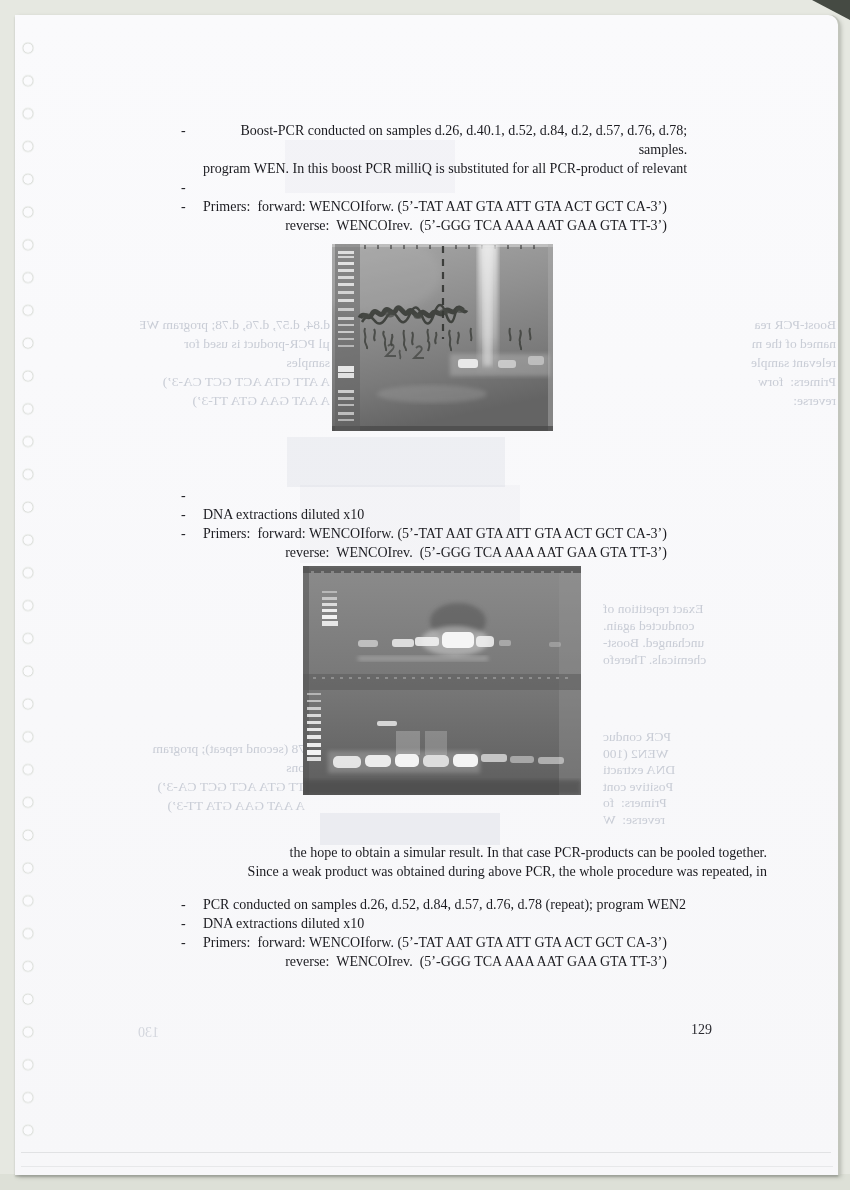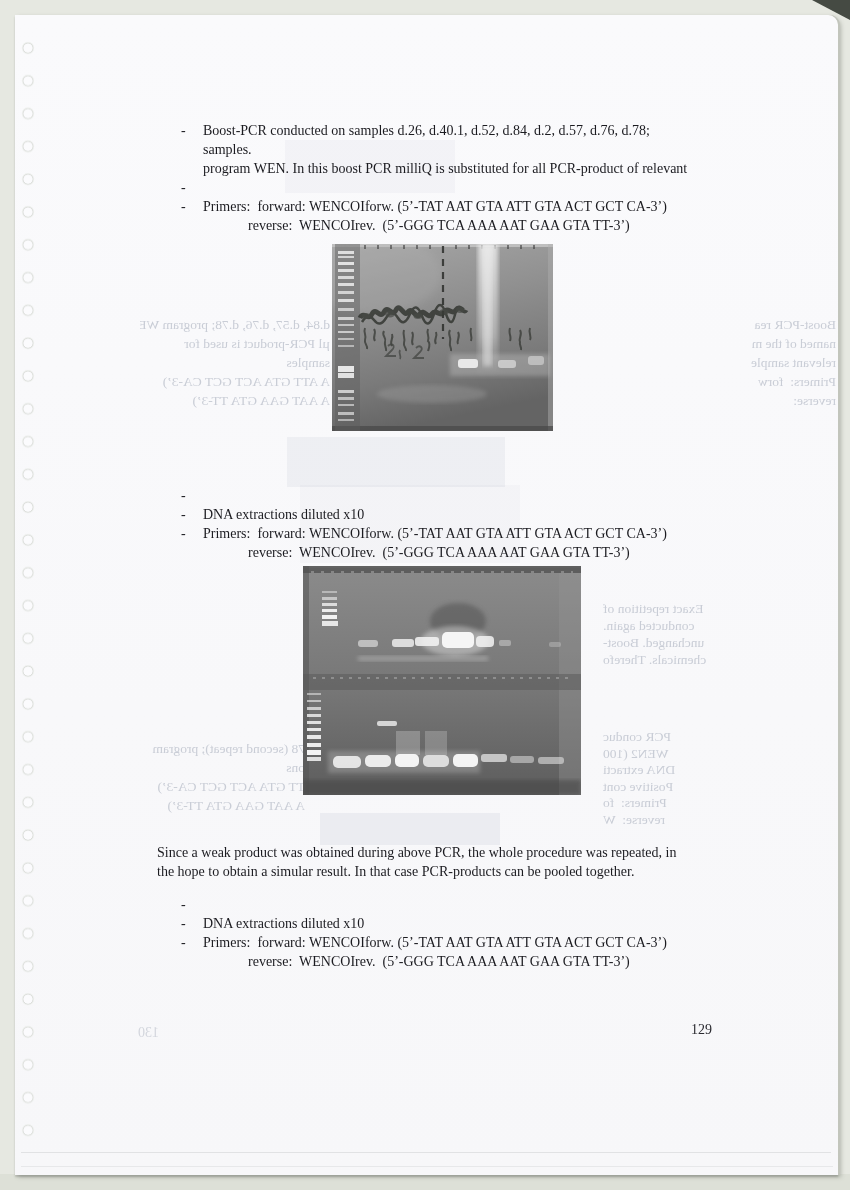--- a/index.html
+++ b/index.html
@@ -22,21 +22,21 @@
   .holes{
     position:absolute;left:0;top:17px;width:26px;height:1122px;
     background-image:radial-gradient(circle at 13px 16px,
       #fbfbfd 0 4.2px,#dadcd9 4.9px,#eef0ee 5.7px,rgba(238,240,238,0) 6.6px);
     background-size:26px 32.8px;background-repeat:repeat-y;
   }
   .crease{position:absolute;left:6px;top:1137px;width:810px;height:1px;background:#e1e2e4;}
   .crease2{position:absolute;left:6px;top:1151px;width:812px;height:1px;background:#e7e8ea;}
 
   .txt{position:absolute;color:#1b1b20;font-size:14px;line-height:19px;}
-  .tline{white-space:pre;}
+  .tline{white-space:pre;text-align:right;}
   .b-row{display:flex;}
   .dash{width:22px;flex:none;}
   .indent2{padding-left:45px;}
   .para{width:610px;}
 
   .pageno{position:absolute;left:676px;top:1007px;color:#2a2a30;font-size:14px;}
 
   
   .bleed{
     position:absolute;color:#c9cdd6;font-size:13.5px;line-height:19px;
@@ -313,27 +313,30 @@
           <rect x="150" y="188" width="25" height="13" rx="5" fill="#fafafa" opacity=".95" filter="url(#g2a)"></rect>
           <rect x="178" y="188" width="26" height="8" rx="3" fill="#eeeeee" opacity=".7" filter="url(#g2a)"></rect>
           <rect x="207" y="190" width="24" height="7" rx="3" fill="#e8e8e8" opacity=".5" filter="url(#g2a)"></rect>
           <rect x="235" y="191" width="26" height="7" rx="3" fill="#ececec" opacity=".55" filter="url(#g2a)"></rect>
         </g>
         <rect x="0" y="214" width="278" height="15" fill="#474747" opacity=".6" filter="url(#g2b)"></rect>
       </svg>
     </figure>
 
     <section class="txt para" style="left:142px;top:828px;">
+      <div class="tline">the hope to obtain a simular result. In that case PCR-products can be pooled together.</div>
       <div class="tline">Since a weak product was obtained during above PCR, the whole procedure was repeated, in</div>
-      <div class="tline">the hope to obtain a simular result. In that case PCR-products can be pooled together.</div>
     </section>
 
     <section class="txt" style="left:166px;top:880px;width:620px;">
       <div class="b-row">
         <span class="dash">-</span>
+        <div>
+          <div class="tline">PCR conducted on samples d.26, d.52, d.84, d.57, d.76, d.78 (repeat); program WEN2</div>
+        </div>
       </div>
       <div class="b-row">
         <span class="dash">-</span>
         <div>
           <div class="tline">DNA extractions diluted x10</div>
         </div>
       </div>
       <div class="b-row">
         <span class="dash">-</span>
         <div>

